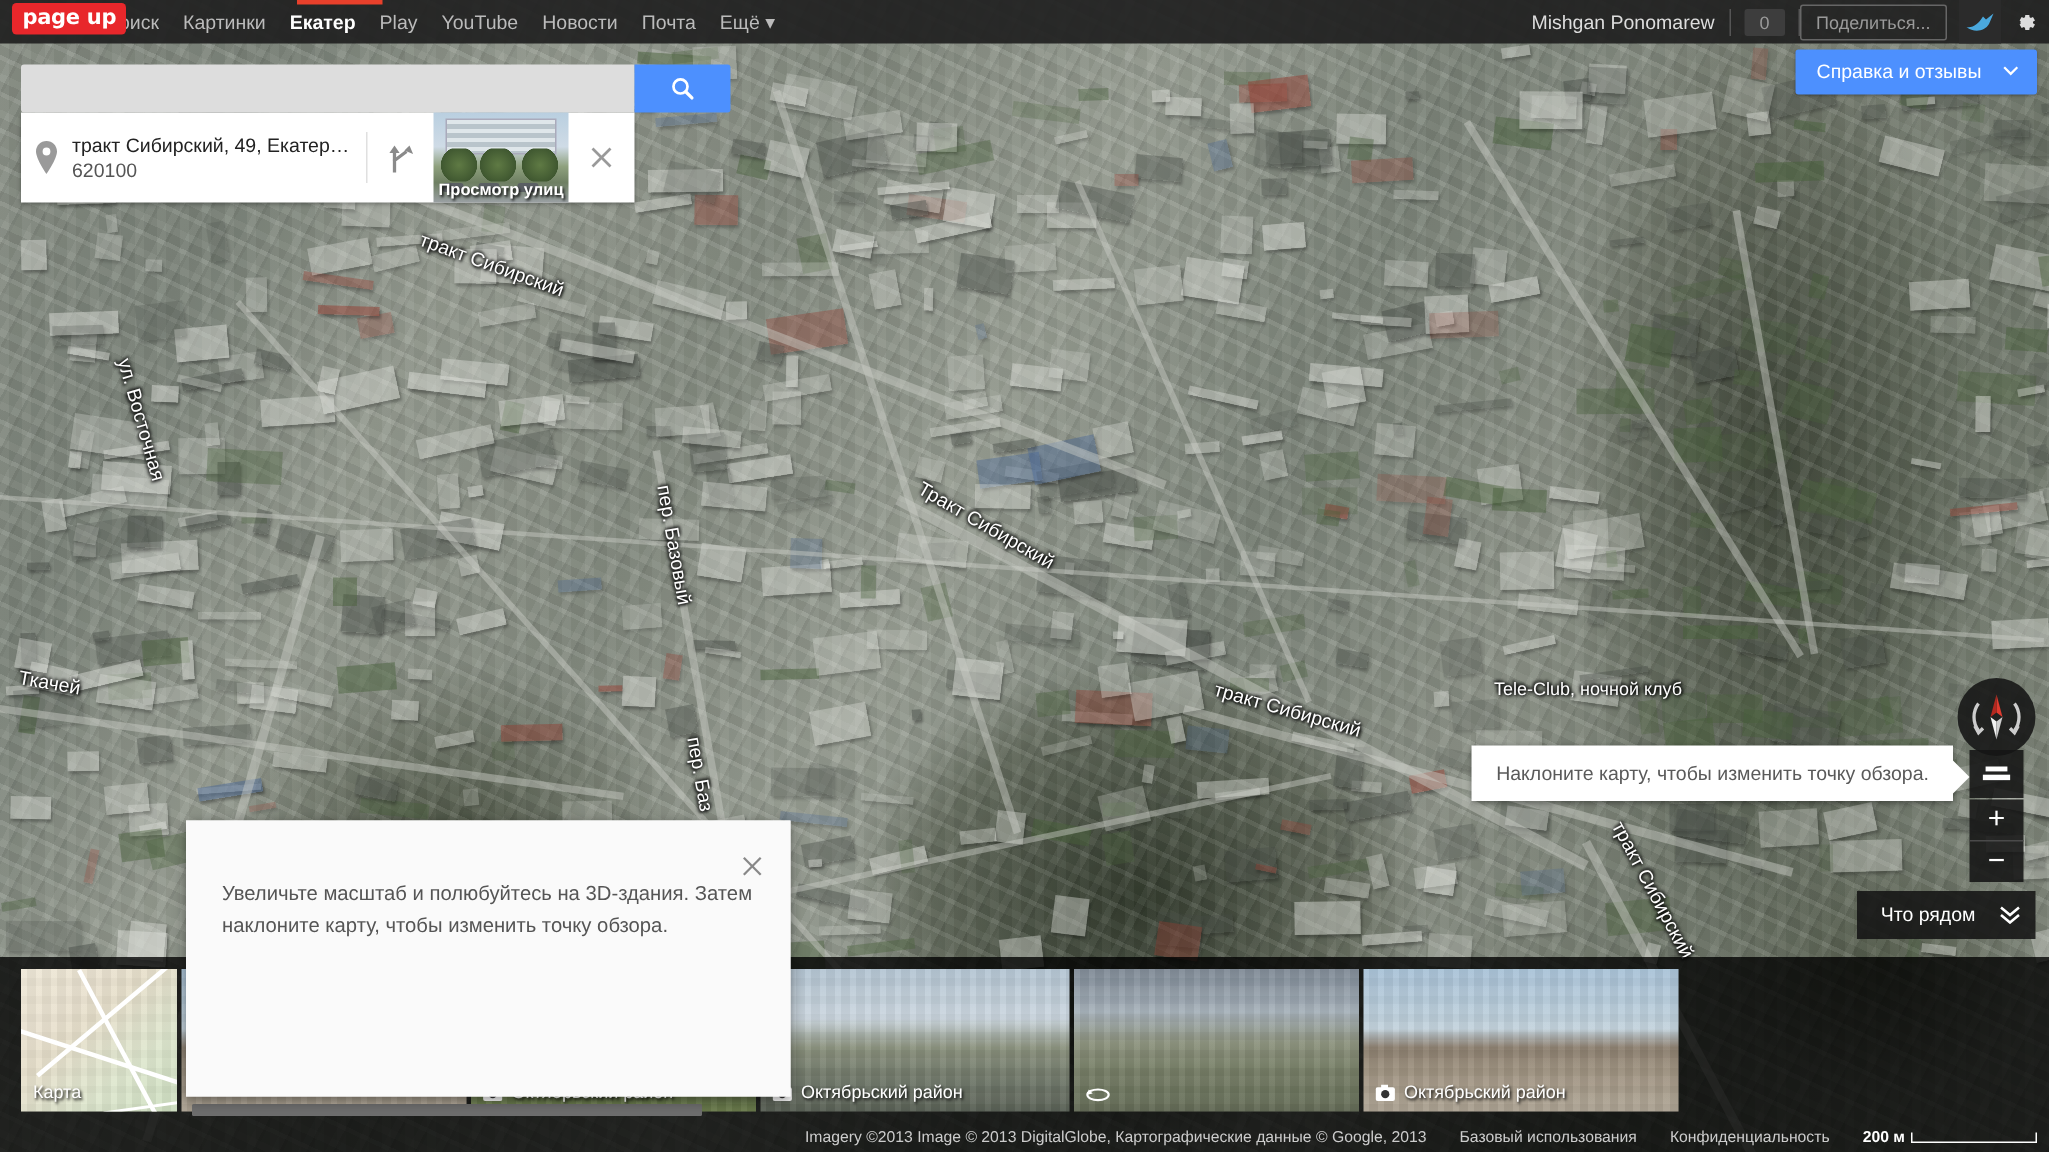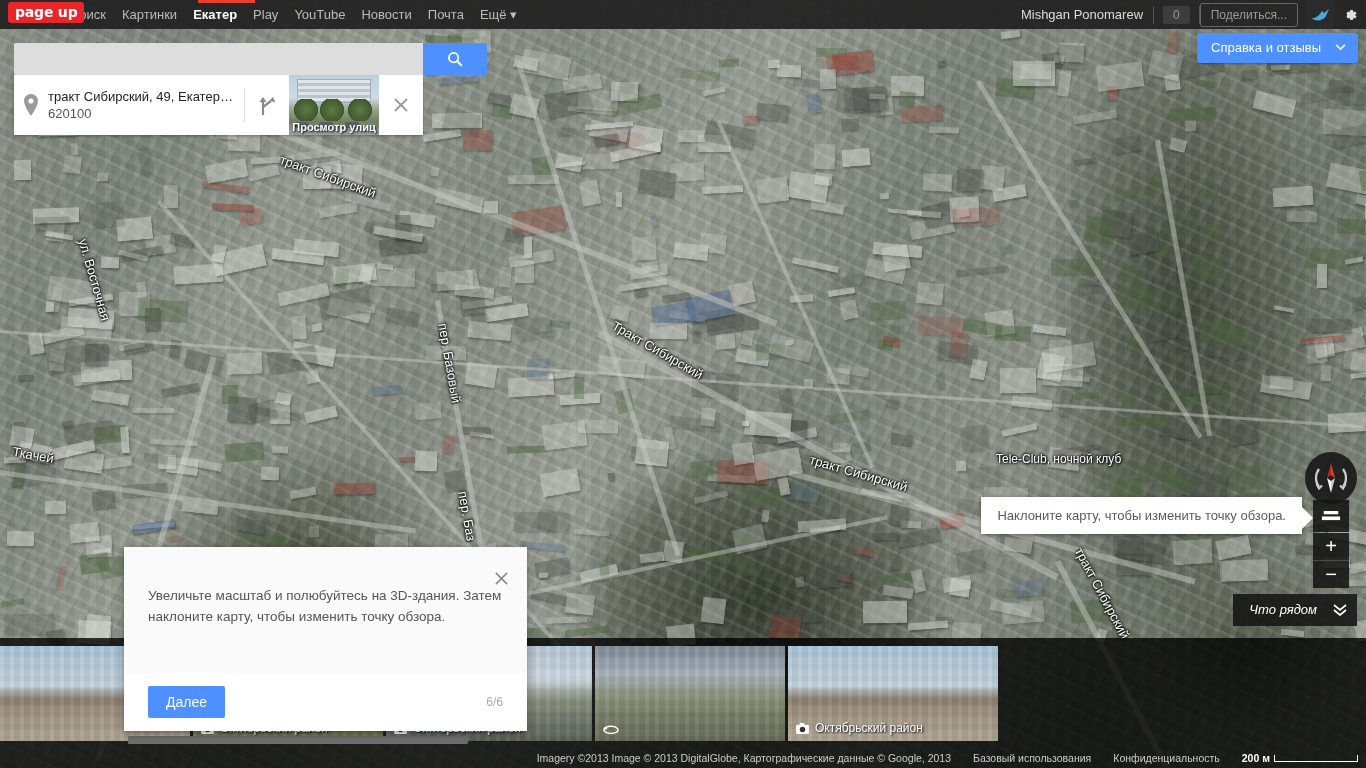--- a/index.html
+++ b/index.html
@@ -198,21 +198,21 @@
     background: rgba(20,20,20,0.88);
   }
   #zoom-ctrl div {
     height: 27px; display:flex; align-items:center; justify-content:center;
     color:#fff; font-size:20px; cursor:pointer; font-family:"Liberation Sans",sans-serif;
   }
   #zoom-ctrl .sepline { height:1px; background:#4a4a4a; padding:0; }
   #nearby-btn {
     position: absolute; right: 9px; top: 594px; z-index: 34;
     background: rgba(20,20,20,0.88); color:#fff; font-size:13px;
-    padding: 8px 10px 9px 16px; display:flex; align-items:center; gap:16px; cursor:pointer;font-style:italic;
+    padding: 8px 10px 9px 16px; display:flex; align-items:center; gap:16px; cursor:pointer;
   }
 
   
   #tour-dialog {
     position: absolute; left: 124px; top: 547px; width: 403px; height: 184px;
     background: #fff; box-shadow: 0 2px 8px rgba(0,0,0,.45); z-index: 45;
     display: flex; flex-direction: column;
   }
   #tour-body { background:#fafafa; padding: 22px 24px 18px 24px; flex: 1; position:relative; }
   #tour-title { font-size: 22px; color: #222; font-weight: normal; line-height: 26px; }
@@ -1058,28 +1058,34 @@
   <div id="tour-dialog">
     <div id="tour-body">
       <div id="tour-close">
         <svg width="15" height="15" viewBox="0 0 16 16">
           <line x1="2" y1="2" x2="14" y2="14" stroke="#888" stroke-width="1.6"></line>
           <line x1="14" y1="2" x2="2" y2="14" stroke="#888" stroke-width="1.6"></line>
         </svg>
       </div>
       <div id="tour-text">Увеличьте масштаб и полюбуйтесь на 3D-здания. Затем наклоните карту, чтобы изменить точку обзора.</div>
     </div>
-    <div id="tour-foot">
-      <button id="tour-next">Далее</button>
-      <span id="tour-count">6/6</span>
-    </div>
   </div>
 
   <div id="bottom-strip">
     <div id="thumbs">
+        <div class="thumb th-map" style="width: 104px; margin-left: 14px;">
+          <div class="th-ov"></div>
+          <div class="rd" style="left: 10px; top: 70px; width: 120px; height: 3px; transform: rotate(-40deg);"></div>
+          <div class="rd" style="left: 0px; top: 40px; width: 130px; height: 3px; transform: rotate(18deg);"></div>
+          <div class="rd" style="left: 40px; top: 0px; width: 110px; height: 3px; transform: rotate(62deg);"></div>
+          <div class="rd" style="left: 55px; top: 95px; width: 120px; height: 2px; transform: rotate(-8deg);"></div>
+          <div class="cap">
+            <span>Карта</span>
+          </div>
+        </div>
         <div class="thumb th-1" style="width: 190px;">
           <div class="th-ov"></div>
         </div>
         <div class="thumb th-2" style="width: 190px;">
           <div class="th-ov"></div>
           <div class="cap">
             <svg width="13" height="11" viewBox="0 0 14 12">
               <rect x="0" y="2" width="14" height="10" rx="1.5" fill="#fff"></rect>
               <rect x="4" y="0" width="5" height="2.5" fill="#fff"></rect>
               <circle cx="7" cy="7" r="3" fill="#333"></circle>

